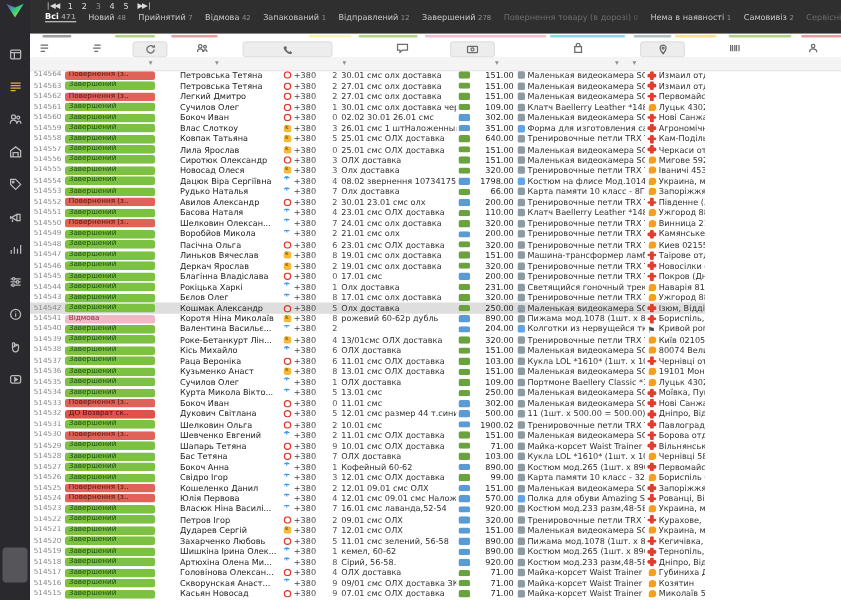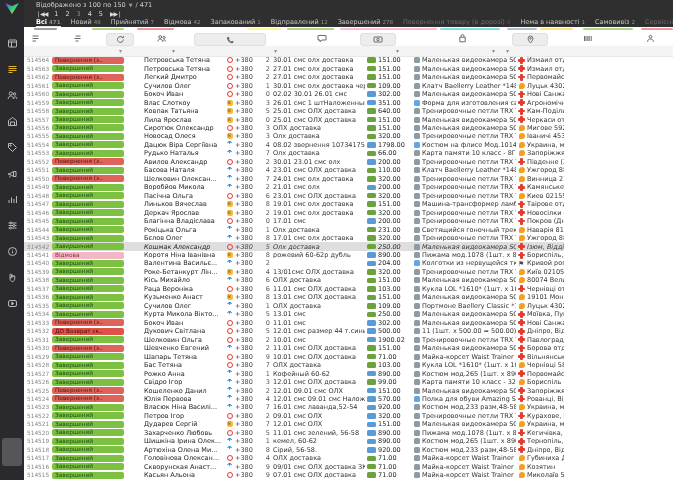--- a/index.html
+++ b/index.html
@@ -13,41 +13,41 @@
   .sb-ic.active svg{stroke:#e0b32a;}
   .sb-bottom{position:absolute;left:2px;top:438px;width:20px;height:28px;background:#55555a;border-radius:3px;}
   
   .topbar{position:absolute;left:24px;top:0;width:649px;height:27px;background:#2f2f2f;}
   .tb-row1{height:9px;display:flex;align-items:center;color:#cfcfcf;font-size:6.5px;padding-left:12px;gap:3px;}
   .tb-caret{color:#9a9a9a;font-size:5px;}
   .tb-row2{height:9px;display:flex;align-items:center;color:#ddd;font-size:6.5px;padding-left:12px;gap:7px;}
   .pgnav{color:#ddd;font-size:6px;letter-spacing:-1px;cursor:pointer;}
   .pg{color:#ddd;cursor:pointer;}
   .pg.on{color:#8a8a8a;}
-  .tabbar{height:9px;display:flex;align-items:flex-start;gap:10px;padding-left:12px;white-space:nowrap;overflow:hidden;}
+  .tabbar{height:9px;display:flex;align-items:flex-end;gap:10px;padding-left:12px;white-space:nowrap;overflow:hidden;}
   .tab{display:inline-flex;gap:2px;align-items:baseline;font-size:6.5px;color:#c7c7c7;cursor:pointer;}
   .tab .cnt{font-size:5.5px;color:#8f8f8f;}
   .tab.t-active{color:#fff;font-weight:bold;border-bottom:1px solid #e8e8e8;}
   .tab.t-dim{color:#6d6d6d;} .tab.t-dim .cnt{color:#5d5d5d;}
   
   .strip{position:absolute;left:24px;top:27px;width:649px;height:4px;background:#fff;}
   .seg{position:absolute;top:1px;height:2px;border-radius:1px;}
   
   .colhead{position:absolute;left:24px;top:31px;width:649px;height:15px;background:#fff;border-bottom:1px solid #ececec;}
   .hic{position:absolute;top:2px;height:11px;display:flex;align-items:center;justify-content:center;}
   .hic.box{background:#ededed;border:1px solid #e0e0e0;border-radius:3px;}
   .hic svg{stroke:#6b6b6b;fill:none;stroke-width:1;}
   
   .filterrow{position:absolute;left:24px;top:46px;width:649px;height:10px;background:#f4f4f4;border-bottom:1px solid #e8e8e8;}
   .fcaret{position:absolute;top:1px;color:#909090;font-size:6px;}
   .fcaret::before{content:"▾";}
   
   .rows{position:absolute;left:24px;top:56px;width:540px;height:424px;overflow:hidden;}
   .row{display:grid;grid-template-columns:28px 76px 16px 80px 11px 25px 13px 92px 13px 36px 102px 11px 44px 57px 13px 32px;height:8.48px;align-items:center;font-size:6.5px;color:#333;cursor:pointer;}
-  .row.hl{background:#dedede;font-style:italic;}
+  .row.hl{background:#dedede;}
   .c{overflow:hidden;white-space:nowrap;}
   .c-id{font-size:5.8px;color:#888;padding-left:3px;}
   .c-status{padding-right:4px;}
   .chip{display:block;font-size:5.8px;line-height:7px;border-radius:2px;padding:0 3px;overflow:hidden;white-space:nowrap;}
   .st-done{background:#7cc142;color:#1c4d0e;}
   .st-ret{background:#e0635a;color:#521109;}
   .st-vidm{background:#f2b8c6;color:#8c2f3f;}
   .st-vozv{background:#e0514a;color:#4d0f08;}
   .flag{width:10px;height:7px;border-radius:1px;background:linear-gradient(#3a75c4 50%,#f9d616 50%);}
   .c-name{color:#222;}
@@ -58,21 +58,21 @@
   .op-ks::before{content:"*";}
   .op-lc{width:6px;height:6px;background:#f6b93b;border-radius:2px;color:#4d3a00;font-size:4.5px;line-height:6px;text-align:center;}
   .op-lc::before{content:"k";}
   .c-phone{color:#444;}
   .c-qty{text-align:right;padding-right:3px;color:#555;}
   .c-note{color:#333;}
   .c-pay{display:flex;justify-content:center;}
   .pay{width:9px;height:5.5px;border-radius:1.5px;display:inline-block;}
   .pay-cod{background:#6aa23e;}
   .pay-card{background:#5b9bd5;}
-  .c-price{padding-right:3px;color:#1e1e1e;}
+  .c-price{text-align:right;padding-right:3px;color:#1e1e1e;}
   .c-prod{display:flex;align-items:center;gap:2px;}
   .pk{flex:0 0 auto;width:6px;height:6px;border-radius:1.5px;color:#fff;font-size:4.2px;line-height:6px;text-align:center;}
   .pk-1{background:#8d9ba3;}
   .pk-2{background:#64a5e8;}
   .prod-t{overflow:hidden;white-space:nowrap;}
   .c-car{display:flex;justify-content:center;}
   .car{display:inline-block;position:relative;width:7px;height:7px;}
   .car-np::before,.car-np::after{content:"";position:absolute;background:#e23d2e;border-radius:1px;}
   .car-np::before{left:0;top:2.2px;width:7px;height:2.6px;}
   .car-np::after{left:2.2px;top:0;width:2.6px;height:7px;}
@@ -171,25 +171,20 @@
           <svg width="11" height="11" viewBox="0 0 11 11">
             <rect x="1.5" y="2.5" width="8" height="6" rx="1.5"></rect>
             <path d="M4.8 4.2l2 1.3-2 1.3z" fill="#b9b9b9"></path>
           </svg>
         </div>
       </div>
     <div class="sb-bottom"></div>
   </aside>
 
   <div class="topbar">
-    <div class="tb-row1">
-      <span>Відображено з 100 по 150</span>
-      <span class="tb-caret">▼</span>
-      <span>/ 471</span>
-    </div>
     <div class="tb-row2">
       <span class="pgnav">❘◀◀</span>
       <span id="pages" style="display:flex;gap:7px;">
           <span class="pg">1</span>
           <span class="pg">2</span>
           <span class="pg on">3</span>
           <span class="pg">4</span>
           <span class="pg">5</span>
         </span>
       <span class="pgnav">▶▶❘</span>
@@ -948,21 +943,21 @@
           <span class="chk chk-okin"></span>
         </span>
     <span class="c c-src">Опт Центр</span>
   </div>
       <div class="row">
     <span class="c c-id">514544</span>
     <span class="c c-status">
           <span class="chip st-done">Завершений</span>
         </span>
     <span class="c"><span class="flag"></span></span>
-    <span class="c c-name">Рокіцька Ольга</span>
+    <span class="c c-name">Рокіцька Харкі</span>
     <span class="c c-op">
           <span class="op op-ks"></span>
         </span>
     <span class="c c-phone">+380</span>
     <span class="c c-qty">1</span>
     <span class="c c-note">Олх доставка</span>
     <span class="c c-pay">
           <span class="pay pay-cod"></span>
         </span>
     <span class="c c-price">231.00</span>
@@ -1041,21 +1036,21 @@
           <span class="chk chk-ok"></span>
         </span>
     <span class="c c-src">Опт Центр</span>
   </div>
       <div class="row">
     <span class="c c-id">514541</span>
     <span class="c c-status">
           <span class="chip st-vidm">Відмова</span>
         </span>
     <span class="c"><span class="flag"></span></span>
-    <span class="c c-name">Коротя Ніна Іванівна</span>
+    <span class="c c-name">Коротя Ніна Миколаїв</span>
     <span class="c c-op">
           <span class="op op-lc"></span>
         </span>
     <span class="c c-phone">+380</span>
     <span class="c c-qty">8</span>
     <span class="c c-note">рожевий 60-62р дубль</span>
     <span class="c c-pay">
           <span class="pay pay-card"></span>
         </span>
     <span class="c c-price">890.00</span>
@@ -1475,21 +1470,21 @@
           <span class="chk chk-ok"></span>
         </span>
     <span class="c c-src">Опт Центр</span>
   </div>
       <div class="row">
     <span class="c c-id">514527</span>
     <span class="c c-status">
           <span class="chip st-done">Завершений</span>
         </span>
     <span class="c"><span class="flag"></span></span>
-    <span class="c c-name">Рожко Анна</span>
+    <span class="c c-name">Бокоч Анна</span>
     <span class="c c-op">
           <span class="op op-ks"></span>
         </span>
     <span class="c c-phone">+380</span>
     <span class="c c-qty">1</span>
     <span class="c c-note">Кофейный 60-62</span>
     <span class="c c-pay">
           <span class="pay pay-card"></span>
         </span>
     <span class="c c-price">890.00</span>
@@ -1847,21 +1842,21 @@
           <span class="chk chk-ok"></span>
         </span>
     <span class="c c-src">Опт Центр</span>
   </div>
       <div class="row">
     <span class="c c-id">514515</span>
     <span class="c c-status">
           <span class="chip st-done">Завершений</span>
         </span>
     <span class="c"><span class="flag"></span></span>
-    <span class="c c-name">Касьян Альона</span>
+    <span class="c c-name">Касьян Новосад</span>
     <span class="c c-op">
           <span class="op op-vf"></span>
         </span>
     <span class="c c-phone">+380</span>
     <span class="c c-qty">9</span>
     <span class="c c-note">07.01 смс ОЛХ доставка</span>
     <span class="c c-pay">
           <span class="pay pay-cod"></span>
         </span>
     <span class="c c-price">71.00</span>

